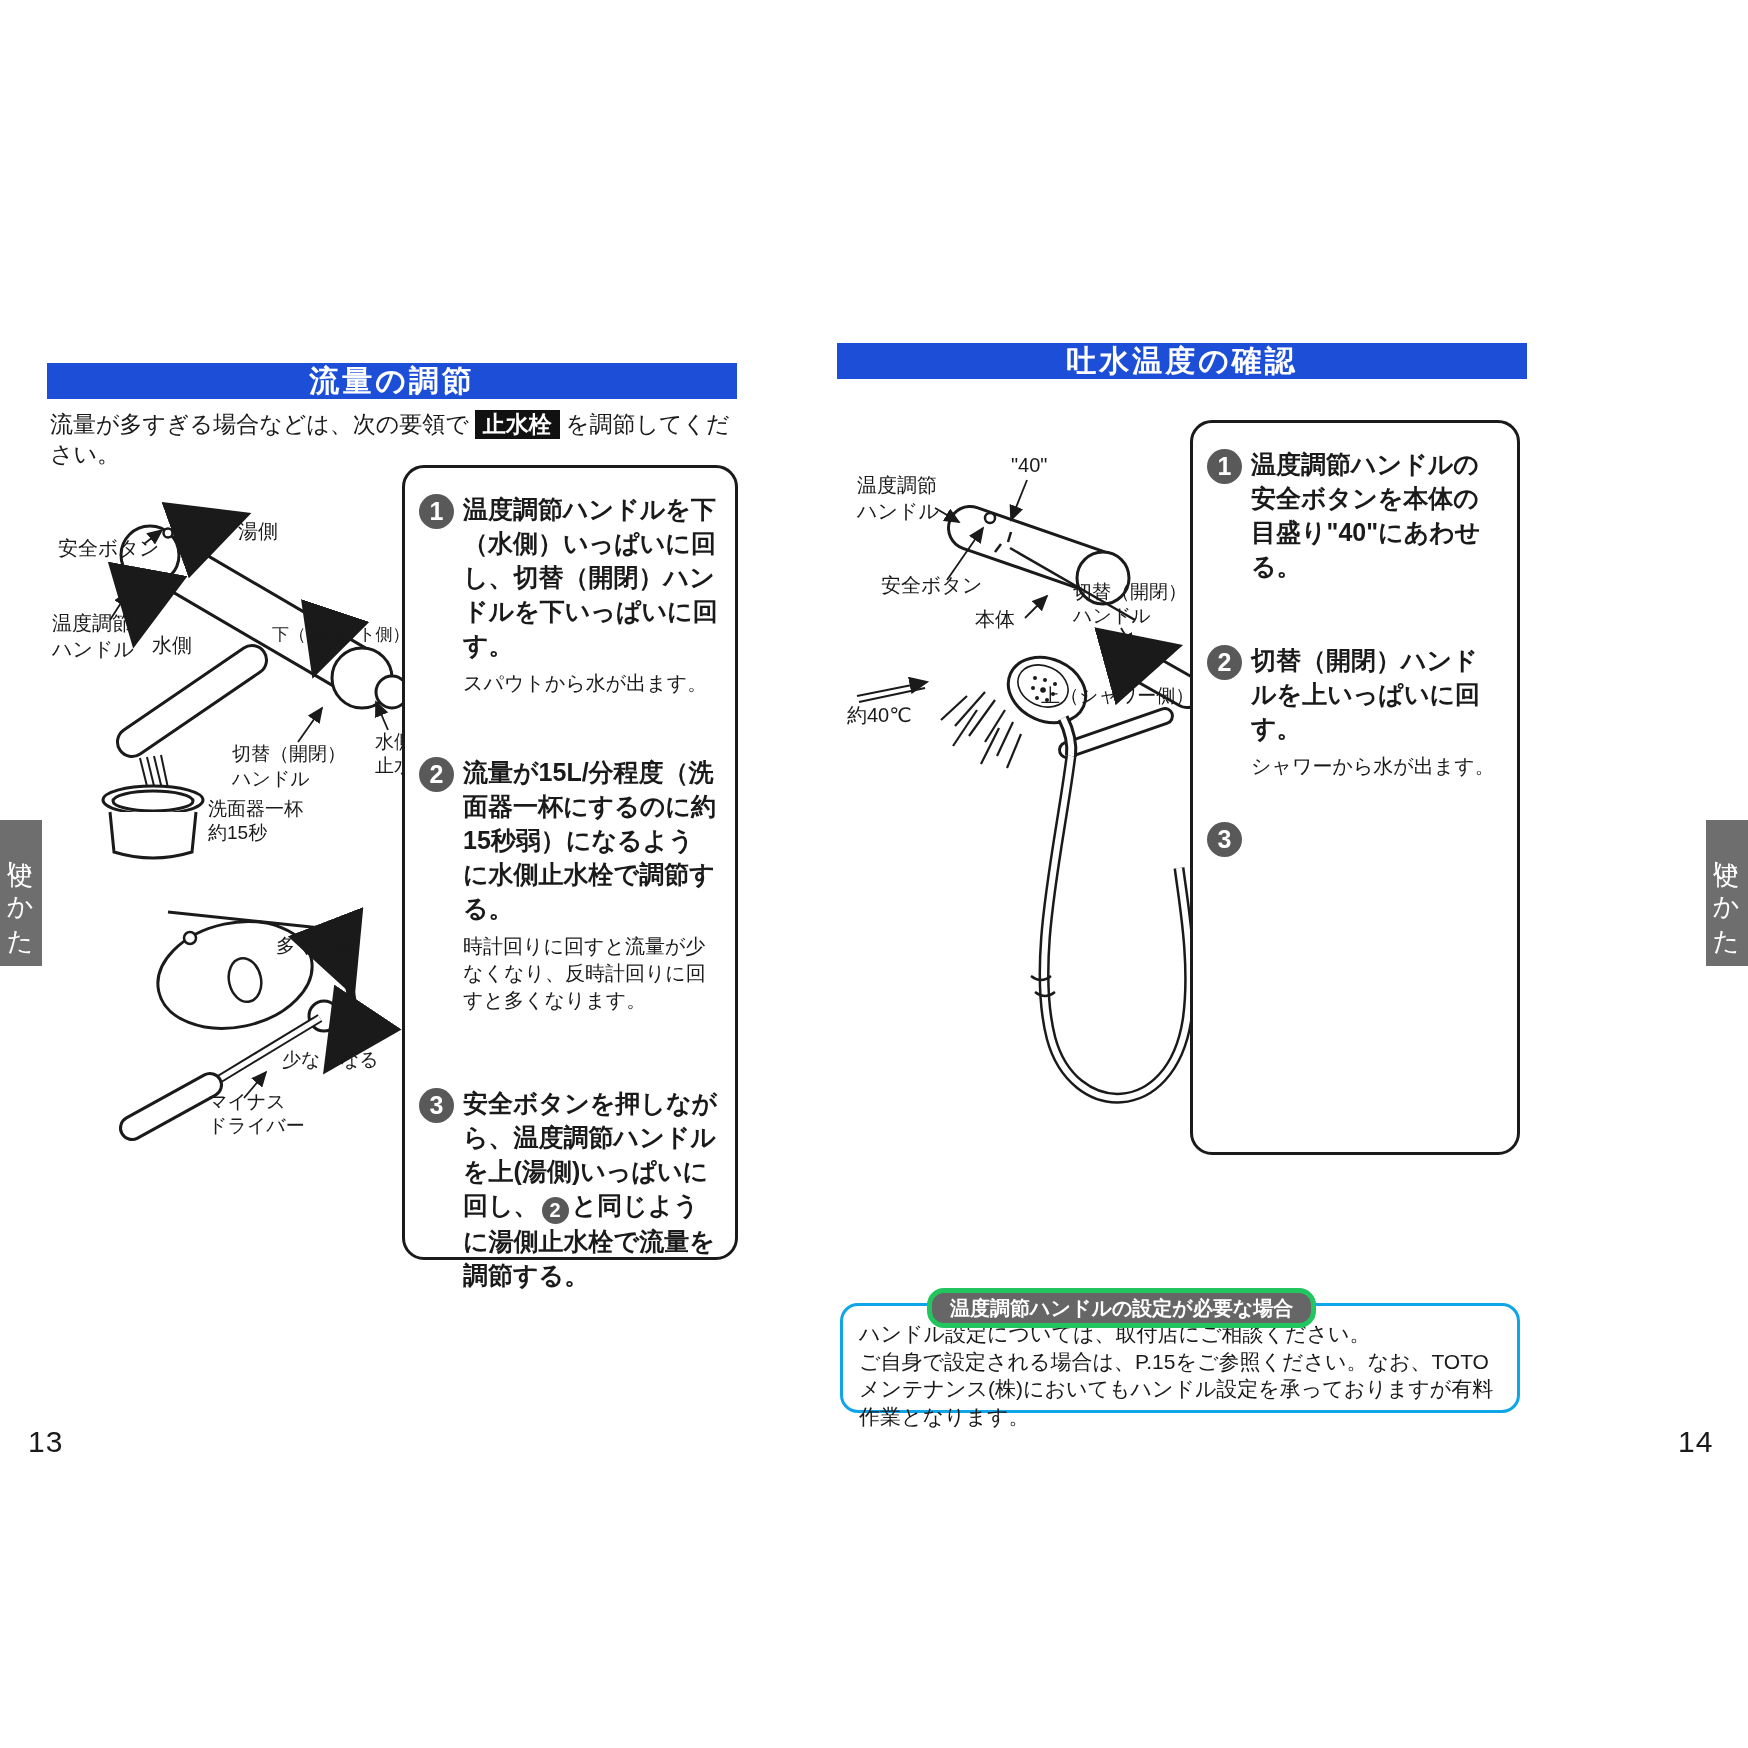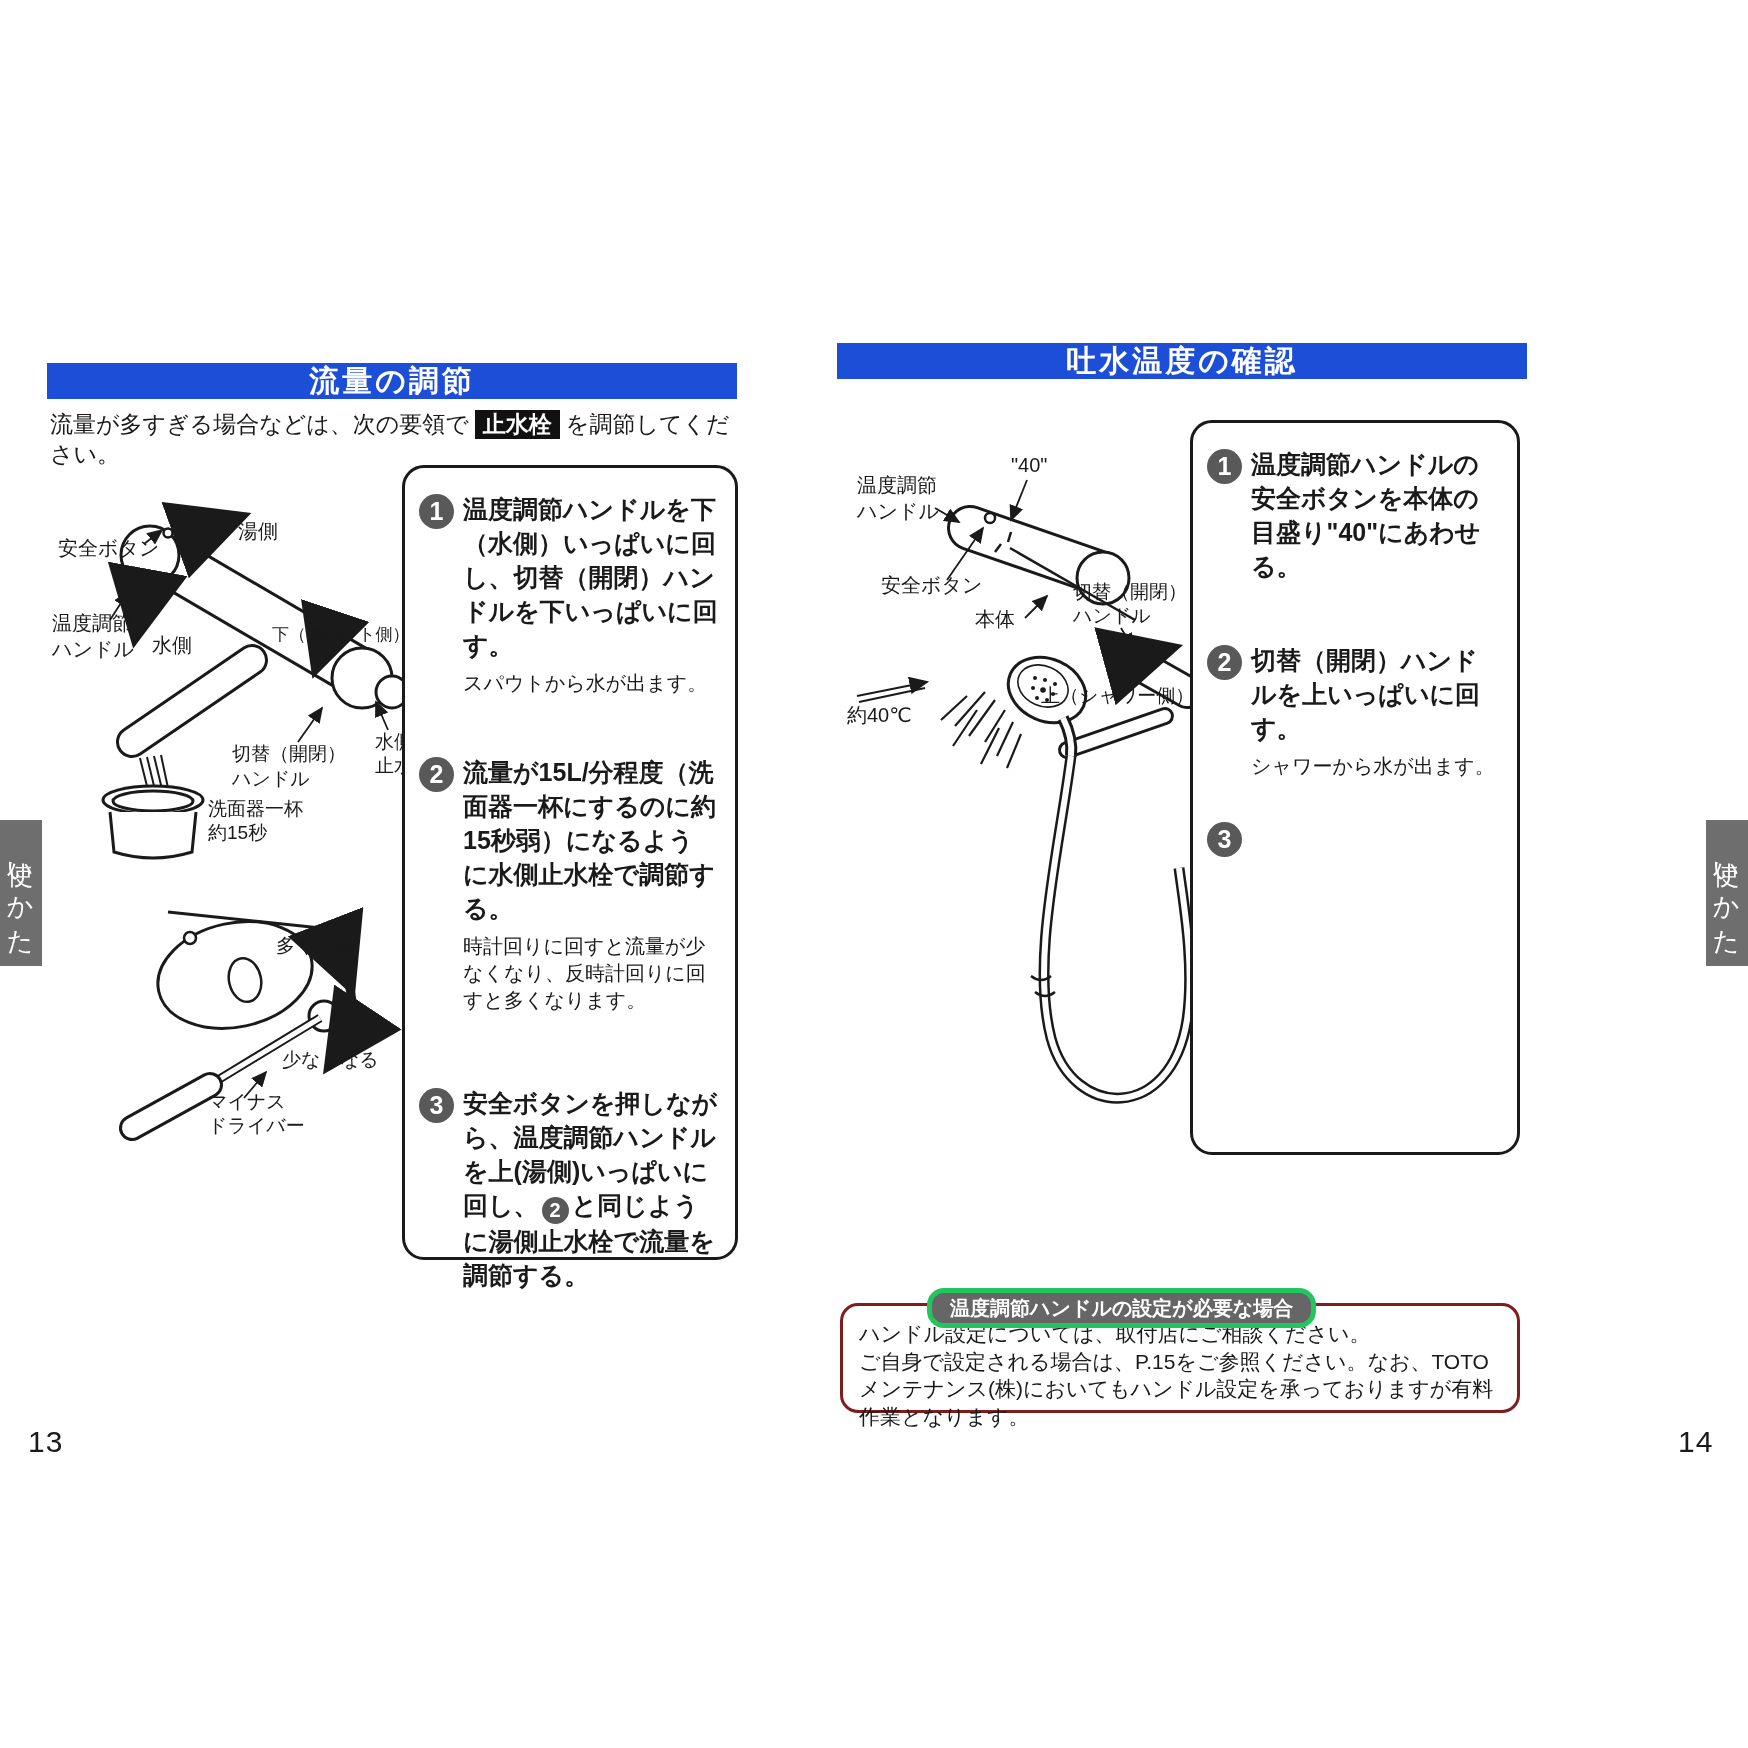--- a/index.html
+++ b/index.html
@@ -31,21 +31,21 @@
 
   
   .sidetab{width:42px;height:146px;background:#6e6e6e;color:#ffffff;
            writing-mode:vertical-rl;text-orientation:upright;font-size:26px;letter-spacing:3px;
            display:flex;align-items:center;justify-content:center;}
 
   
   .pagenum{font-size:30px;letter-spacing:1px;}
 
   
-  .notebox{border:3px solid #7f1d1d;border-radius:18px;background:#ffffff;
+  .notebox{border:3px solid #0ea5e9;border-radius:18px;background:#ffffff;
            padding:14px 16px 10px 16px;box-sizing:border-box;font-size:21px;line-height:1.32;}
   .notepill{background:#666666;border:5px solid #22c55e;border-radius:17px;color:#ffffff;
             font-size:20px;font-weight:bold;text-align:center;line-height:30px;height:30px;
             padding:0 18px;white-space:nowrap;}
 
   svg text{font-family:"Liberation Sans","DejaVu Sans",sans-serif;fill:#1a1a1a;}
   .lbl{font-size:20px;}
   .lbl-s{font-size:19px;}
   .lbl-xs{font-size:17px;}
 </style>

